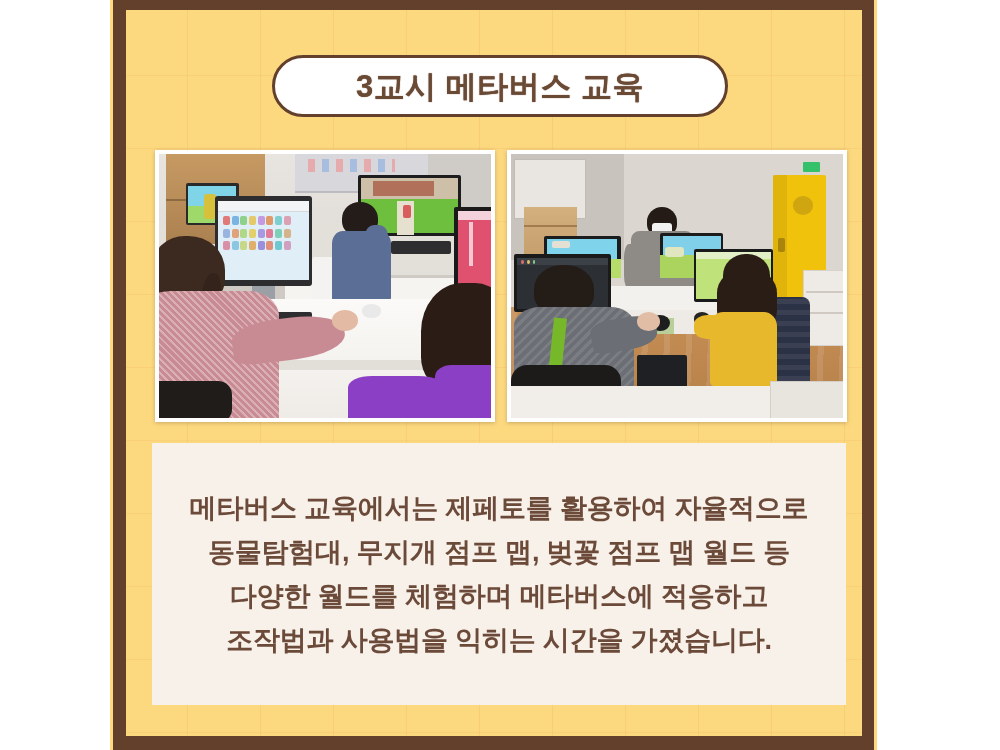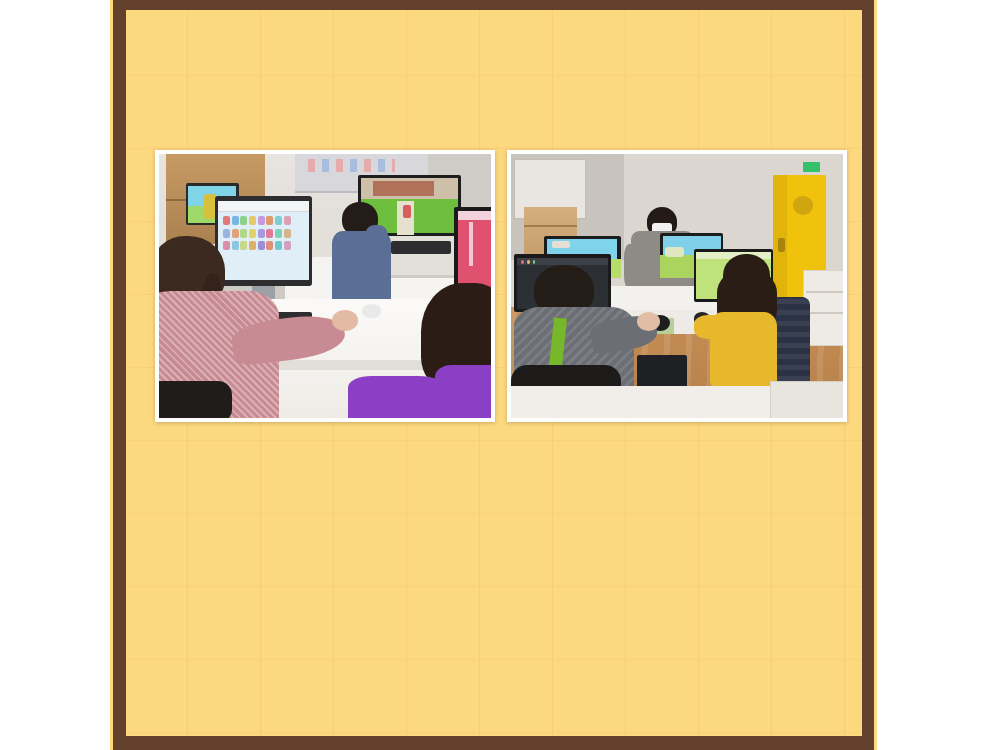--- a/index.html
+++ b/index.html
@@ -210,20 +210,23 @@
 
 <div id="stage">
 
   <div class="card-outer"></div>
   <div class="card-frame"></div>
 
   <div class="card-inner">
     <div class="grid"></div>
   </div>
 
+  <div class="title-pill">
+    <span class="title-text">3교시  메타버스 교육</span>
+  </div>
 
   <div class="photos">
 
     <div class="photo left">
       <div class="ph-clip">
         <div class="l-wallback"></div>
           <div class="l-wallL"></div>
           <div class="l-wallR"></div>
         <div class="l-cabinet"></div>
           <div class="l-cab-line"></div>
@@ -362,14 +365,20 @@
         <div class="r-b-chair"></div>
         <div class="r-pc"></div>
           <div class="r-pc-led"></div>
         <div class="r-desk3"></div>
           <div class="r-desk3b"></div>
       </div>
     </div>
 
   </div>
 
+  <div class="text-panel">
+    <div class="body-line">메타버스 교육에서는 제페토를 활용하여 자율적으로</div>
+    <div class="body-line">동물탐험대, 무지개 점프 맵, 벚꽃 점프 맵 월드 등</div>
+    <div class="body-line">다양한 월드를 체험하며 메타버스에 적응하고</div>
+    <div class="body-line">조작법과 사용법을 익히는 시간을 가졌습니다.</div>
+  </div>
 
 </div>
 
 </body></html>

